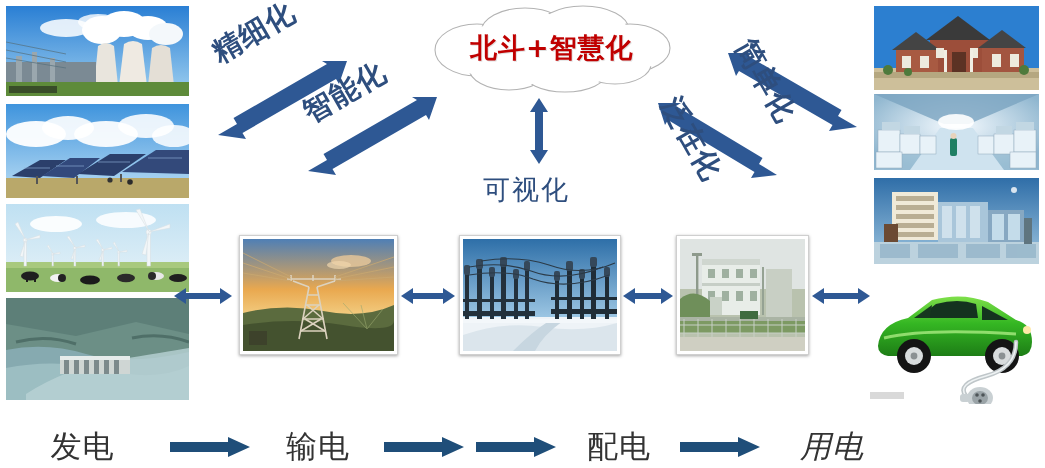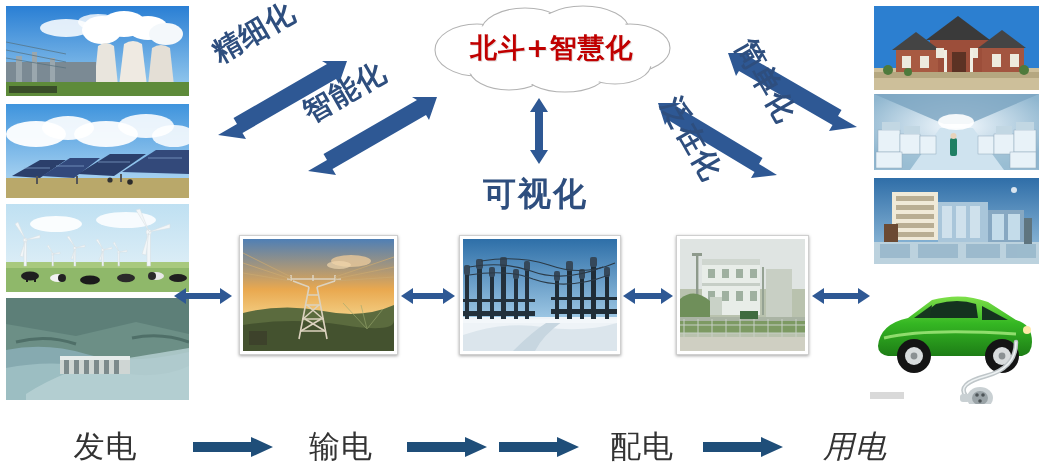--- a/index.html
+++ b/index.html
@@ -30,22 +30,22 @@
     color:#2E4E7E;
     font-weight:700;
     font-size:29px;
     letter-spacing:1px;
     white-space:nowrap;
     font-family:"DejaVu Sans","Liberation Sans",sans-serif;
   }
   .center-label{
     position:absolute;
     color:#2E4E7E;
-    font-weight:700;
-    font-size:33px;
+    font-weight:400;
+    font-size:27px;
     white-space:nowrap;
     letter-spacing:2px;
     font-family:"DejaVu Sans","Liberation Sans",sans-serif;
   }
   .cloud-text{
     position:absolute;
     color:#C00000;
     font-weight:700;
     font-size:27px;
     white-space:nowrap;
@@ -591,21 +591,21 @@
   <div class="diag-label" style="left:686px;top:90px;transform:rotate(60deg);transform-origin:left top;">泛在化</div>
 
   <div class="arrow" style="left:527px;top:96px;">
     <svg width="24" height="70" viewBox="0 0 24 70">
       <path d="M12 2 L21 16 L16 16 L16 54 L21 54 L12 68 L3 54 L8 54 L8 16 L3 16 Z" fill="#2E5894"></path>
     </svg>
   </div>
   <div class="center-label" style="left:483px;top:172px;">可视化</div>
 
   <div id="flow">
-    <div class="flow-cell" style="width:165px;padding-left:23px;">
+    <div class="flow-cell" style="width:165px;">
       <span class="flow-label">发电</span>
     </div>
     <div class="flow-arrow">
       <svg width="82" height="22" viewBox="0 0 82 22">
         <path d="M0 6 L58 6 L58 1 L80 11 L58 21 L58 16 L0 16 Z" fill="#1F4E79"></path>
       </svg>
     </div>
     <div class="flow-cell" style="width:122px;">
       <span class="flow-label">输电</span>
     </div>

